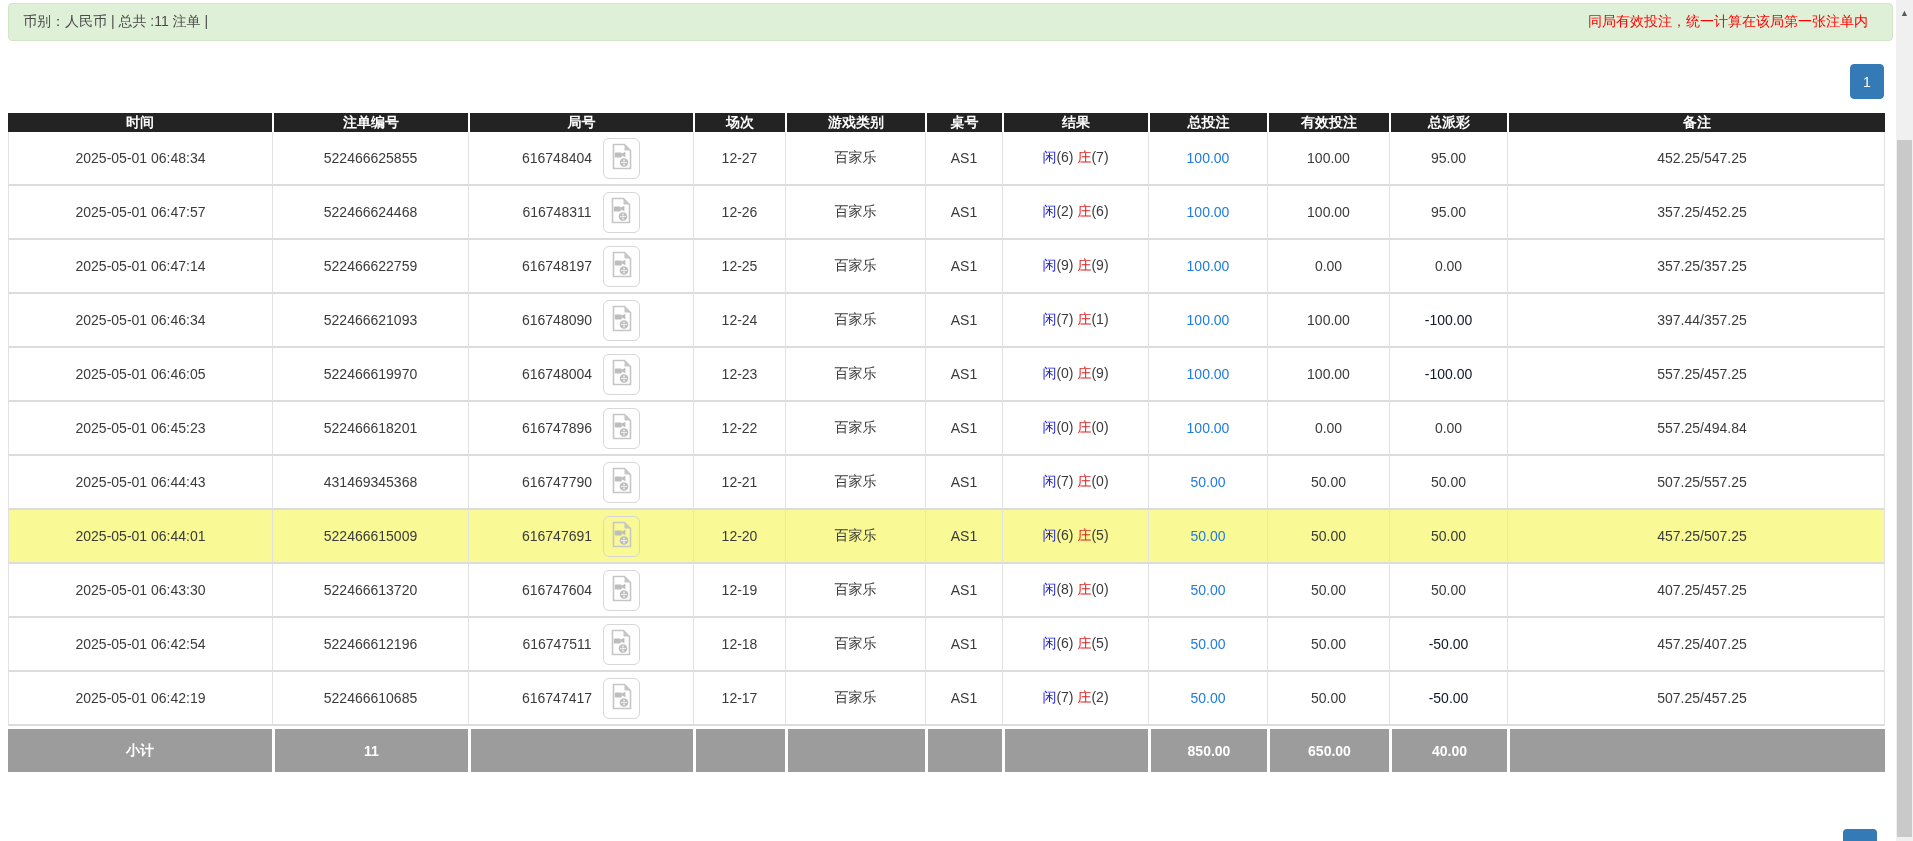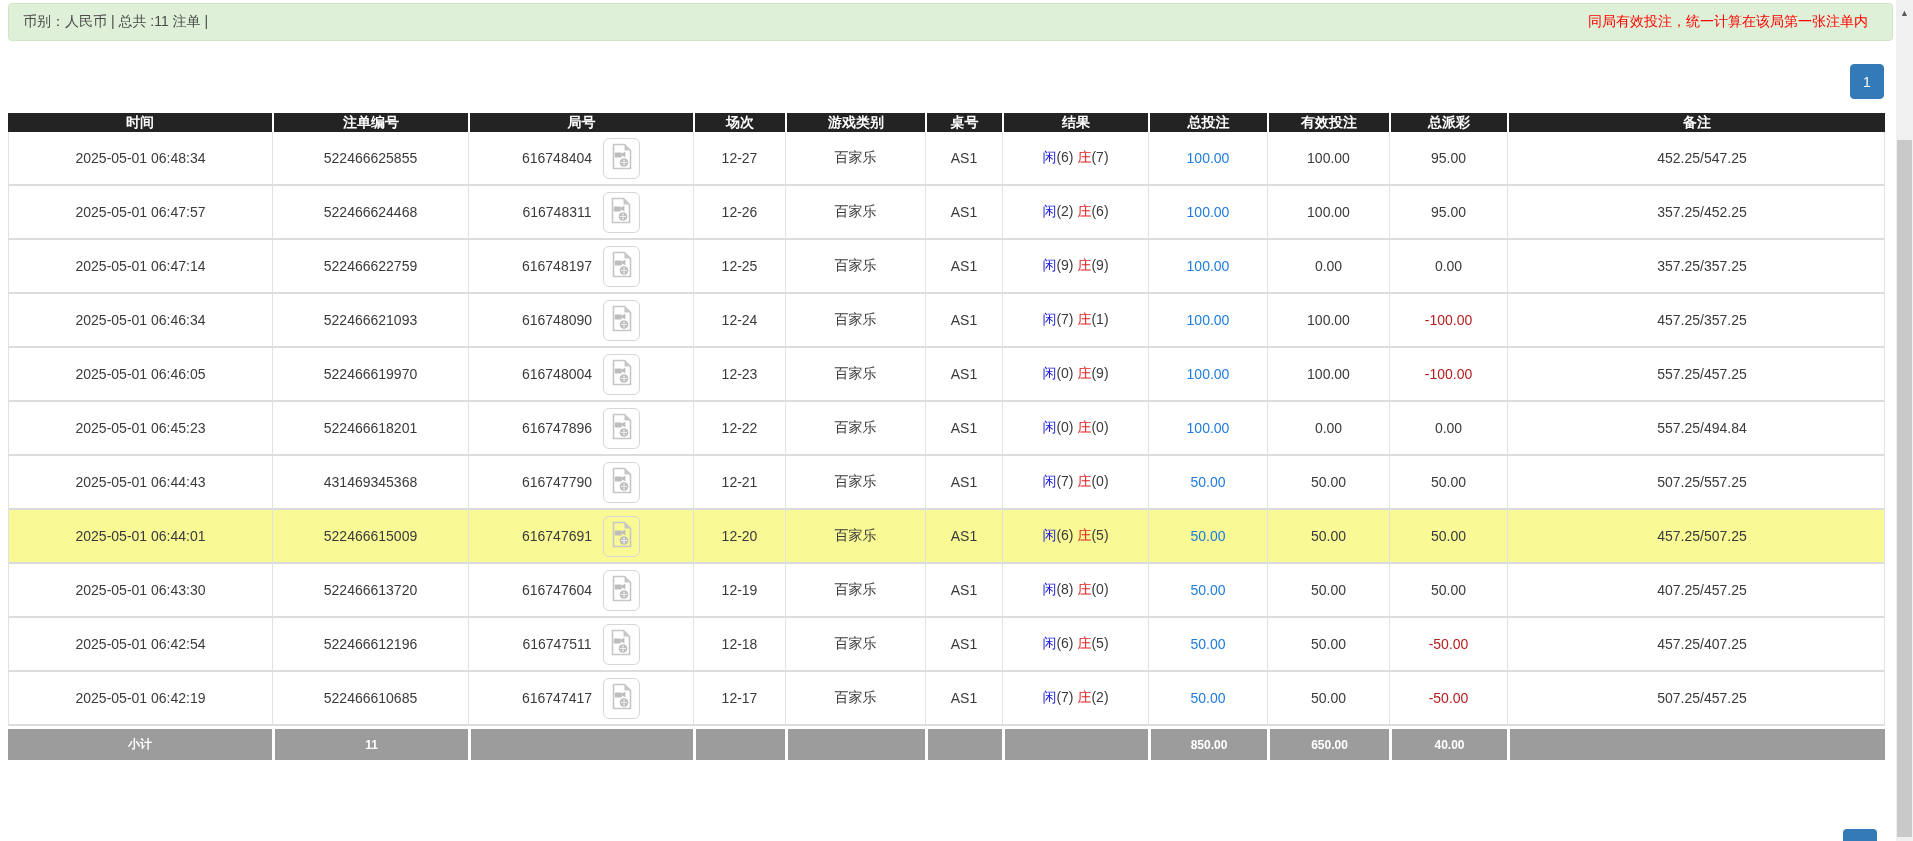--- a/index.html
+++ b/index.html
@@ -78,43 +78,43 @@
   tbody td + td { border-left: 1px solid #e2e2e2; }
   tbody td:first-child { border-left: 1px solid #e2e2e2; }
   tbody td:last-child  { border-right: 1px solid #e2e2e2; padding-left: 12px; }
 
   tbody tr.hl td { background: #f9f996; }
 
   .bet   { color: #1f7ce0; }
   .xian  { color: #2222dd; }
   .zhuang{ color: #dd2222; }
   .score { color: #3a3a3a; }
-  .payout.neg { color: #b91c1c; }
+  .payout.neg { color: #0f172a; }
 
   
   .round-wrap { display: inline-flex; align-items: center; gap: 11px; }
   .video-btn {
     width: 37px;
     height: 41px;
     border: 1px solid #d7d7d7;
     border-radius: 6px;
     background: transparent;
     display: inline-flex;
     align-items: center;
     justify-content: center;
     cursor: pointer;
   }
 
   
   tfoot td {
     background: #9c9c9c;
     color: #ffffff;
-    font-size: 12px;
+    font-size: 14px;
     font-weight: bold;
-    height: 34px;
+    height: 46px;
     text-align: center;
     vertical-align: middle;
     border-top: 3px solid #ffffff;
   }
   tfoot td + td { border-left: 3px solid #ffffff; }
 
   
   .scrollbar {
     position: absolute;
     top: 0; right: 0;
@@ -323,21 +323,21 @@
     <td>12-24</td>
     <td>百家乐</td>
     <td>AS1</td>
     <td>
       <span class="xian">闲</span><span class="score">(7)</span>
       <span class="zhuang">庄</span><span class="score">(1)</span>
     </td>
     <td class="bet">100.00</td>
     <td>100.00</td>
     <td class="payout neg">-100.00</td>
-    <td>457.25/357.25</td>
+    <td>397.44/357.25</td>
   </tr>
       <tr>
     <td>2025-05-01 06:46:05</td>
     <td>522466619970</td>
     <td>
       <span class="round-wrap">
         <span>616748004</span>
         <button class="video-btn">
           <span>
             <svg width="22" height="27" viewBox="0 0 22 27">

